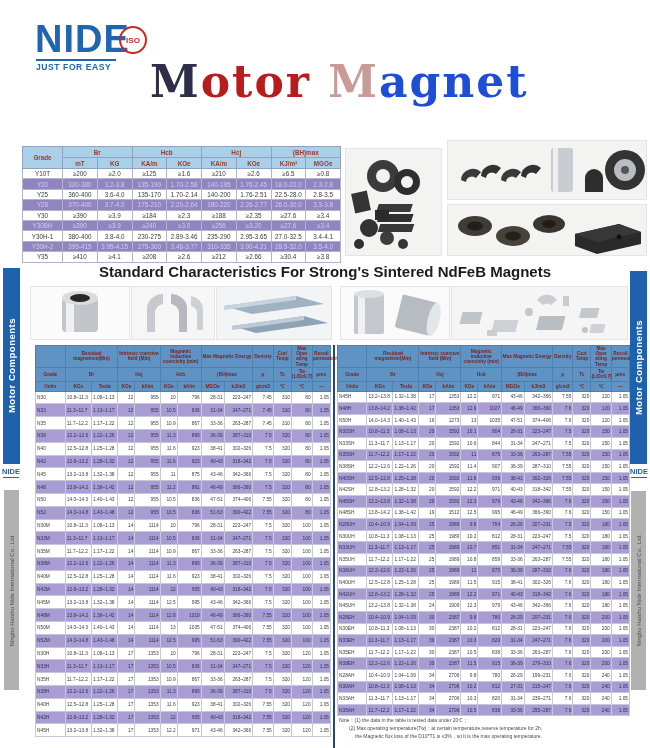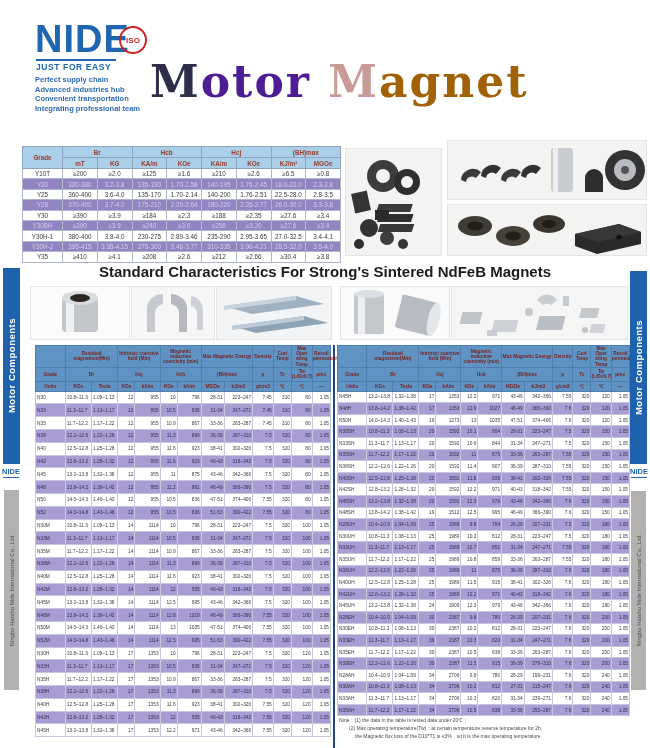--- a/index.html
+++ b/index.html
@@ -10,21 +10,21 @@
   .logo{position:absolute;left:35px;top:20px;font-size:38px;font-weight:bold;color:#2065b0;
         line-height:1;letter-spacing:1px;}
   .logo-rule{position:absolute;left:36px;top:59px;width:80px;height:2px;background:#2065b0;}
   .tagline{position:absolute;left:36px;top:62px;font-size:8.5px;font-weight:bold;color:#2065b0;letter-spacing:.6px;}
   .iso-badge{position:absolute;left:119px;top:26px;width:24px;height:24px;border:2px solid #cc2a21;
         border-radius:50%;color:#cc2a21;font-size:8px;font-weight:bold;display:flex;align-items:center;justify-content:center;}
   .headline{position:absolute;left:150px;top:30px;width:480px;font-size:16.5px;font-weight:bold;color:#1d5cab;}
   .bullets{position:absolute;left:35px;top:75px;font-size:7.5px;font-weight:bold;color:#2e6cb5;line-height:9.5px;}
   .motor-magnet{position:absolute;left:150px;top:60px;font-family:"DejaVu Serif", serif;
         font-size:44px;font-weight:bold;letter-spacing:2px;line-height:1;}
-  .mm-dark{color:#2e2e48;} .mm-pink{color:#4c1d95;} .mm-mix{color:#c99a96;} .mm-dark2{color:#a16207;}
+  .mm-dark{color:#2e2e48;} .mm-pink{color:#b91c1c;} .mm-mix{color:#c99a96;} .mm-dark2{color:#1d4ed8;}
 
   
   .ferrite-title{position:absolute;left:28px;top:127px;font-size:14.5px;color:#1c1c1c;}
   .ndfeb-title{position:absolute;left:25px;top:263px;width:600px;text-align:center;
         font-size:15px;font-weight:600;color:#1c1c1c;}
 
   
   table{border-collapse:collapse;table-layout:fixed;}
   .ferrite-table{position:absolute;left:22px;top:146px;width:318px;font-size:6.3px;}
   .ferrite-table th{background:#aacfe9;color:#9c3b28;font-weight:bold;border:1px solid #8fa3c0;
@@ -67,26 +67,20 @@
 </style>
 </head>
 <body>
 
 <div class="page">
 
   <div class="logo">NIDE</div>
   <div class="logo-rule"></div>
   <div class="tagline">JUST FOR EASY</div>
   <div class="iso-badge">ISO</div>
-  <div class="bullets">
-    <div>Perfect supply chain</div>
-    <div>Advanced industries hub</div>
-    <div>Convenient transportation</div>
-    <div>Integrating professional team</div>
-  </div>
   <div class="motor-magnet"><span class="mm-dark">M</span><span class="mm-pink">otor </span><span class="mm-mix">M</span><span class="mm-dark2">agnet</span></div>
 
 
   <table class="ferrite-table">
     <colgroup>
         <col style="width:40px">
         <col span="8" style="width:34.75px">
       </colgroup>
     <thead>
       <tr>

